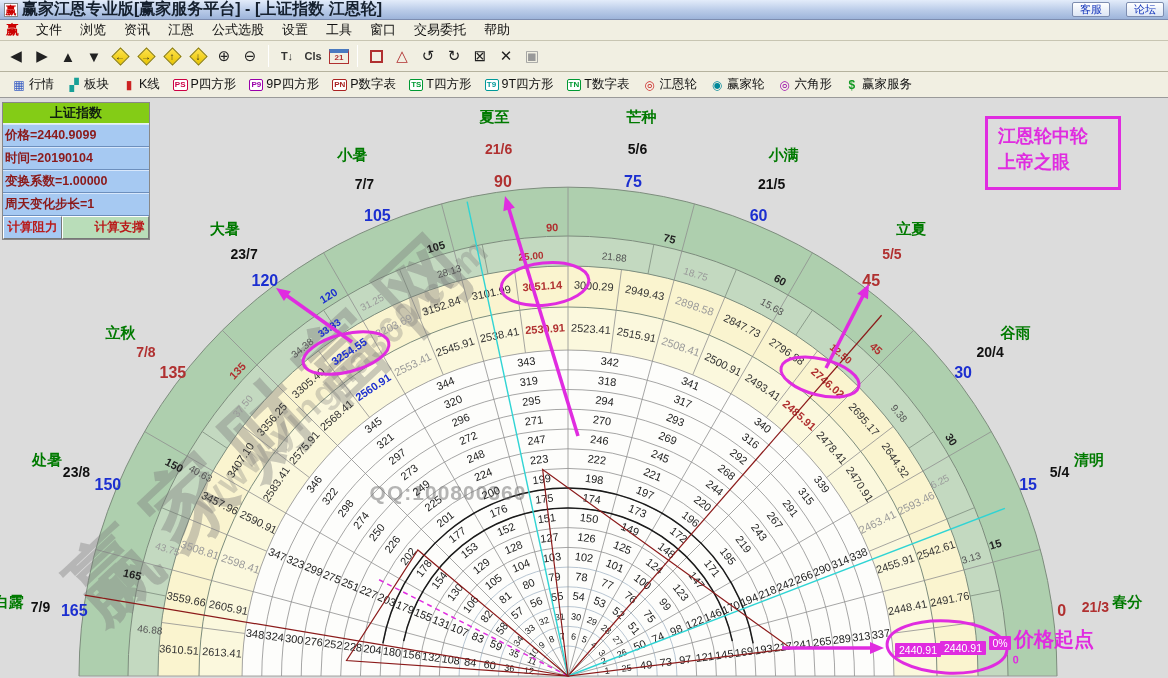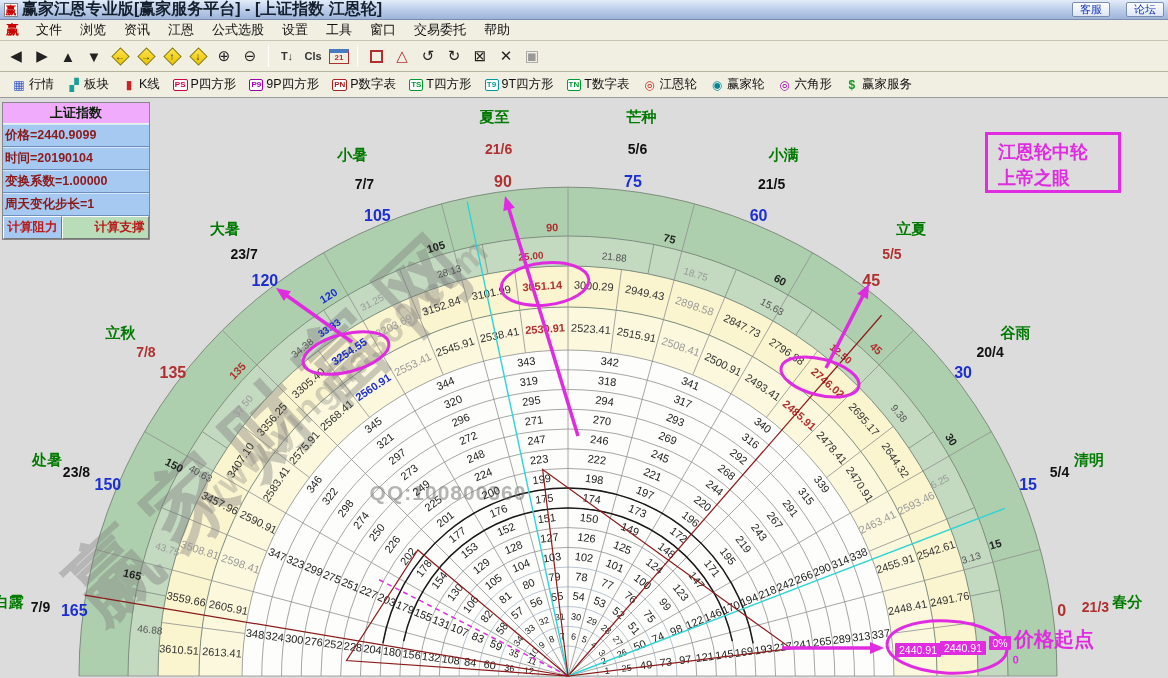--- a/index.html
+++ b/index.html
@@ -39,21 +39,21 @@
 
   #toolbar2 { position:absolute; left:0; top:72px; width:100%; height:26px; background:#f1efe2;
     border-bottom:1px solid #9a9a9a; display:flex; align-items:center; padding-left:6px; gap:1px; }
   .t2 { display:flex; align-items:center; gap:3px; font-size:12.5px; color:#111; padding:2px 6px; }
   .t2 .ic { font-size:12px; font-weight:bold; min-width:14px; text-align:center; }
   .t2 .ic.badge { font-size:8px; border:1px solid; border-radius:2px; padding:0 1px; line-height:10px; background:#fff;text-align:center; }
 
   
   #side-panel { position:absolute; left:2px; top:102px; width:148px; z-index:5;
     border:1px solid #888; background:#a6c9f2; font-weight:bold; }
-  #panel-title { background:#f0abfc; color:#102010; font-size:13px; text-align:center;
+  #panel-title { background:#84cc16; color:#102010; font-size:13px; text-align:center;
     padding:1px 0; border-bottom:1px solid #e9f5e9; }
   .panel-row { background:#a6c9f2; color:#8b1a1a; font-size:12.5px; padding:2px 2px;
     border-top:1px solid #d7e7fb; border-bottom:1px solid #6d8fbd; white-space:nowrap; }
   #panel-buttons { display:flex; }
   .panel-btn { flex:1; font-size:12.5px; text-align:center; padding:2px 0; color:#b91c1c;
     border:1px solid; border-color:#ffffff #777 #777 #ffffff; cursor:default; }
   .panel-btn.blue { background:#a6c9f2; }
   .panel-btn.green { background:#b9ddb9;padding-left:28px; }
 
   
@@ -586,17 +586,17 @@
         <div class="panel-row">时间=20190104</div>
         <div class="panel-row">变换系数=1.00000</div>
         <div class="panel-row">周天变化步长=1</div>
       </div>
     <div id="panel-buttons">
         <div class="panel-btn blue">计算阻力</div>
         <div class="panel-btn green">计算支撑</div>
       </div>
   </div>
 
-  <div id="eye-box" style="left: 985px; top: 132px; width: 136px; height: 61px;">
+  <div id="eye-box" style="left: 985px; top: 116px; width: 136px; height: 74px;">
     <div>江恩轮中轮</div>
     <div>上帝之眼</div>
   </div>
 </div>
 
 </body></html>

